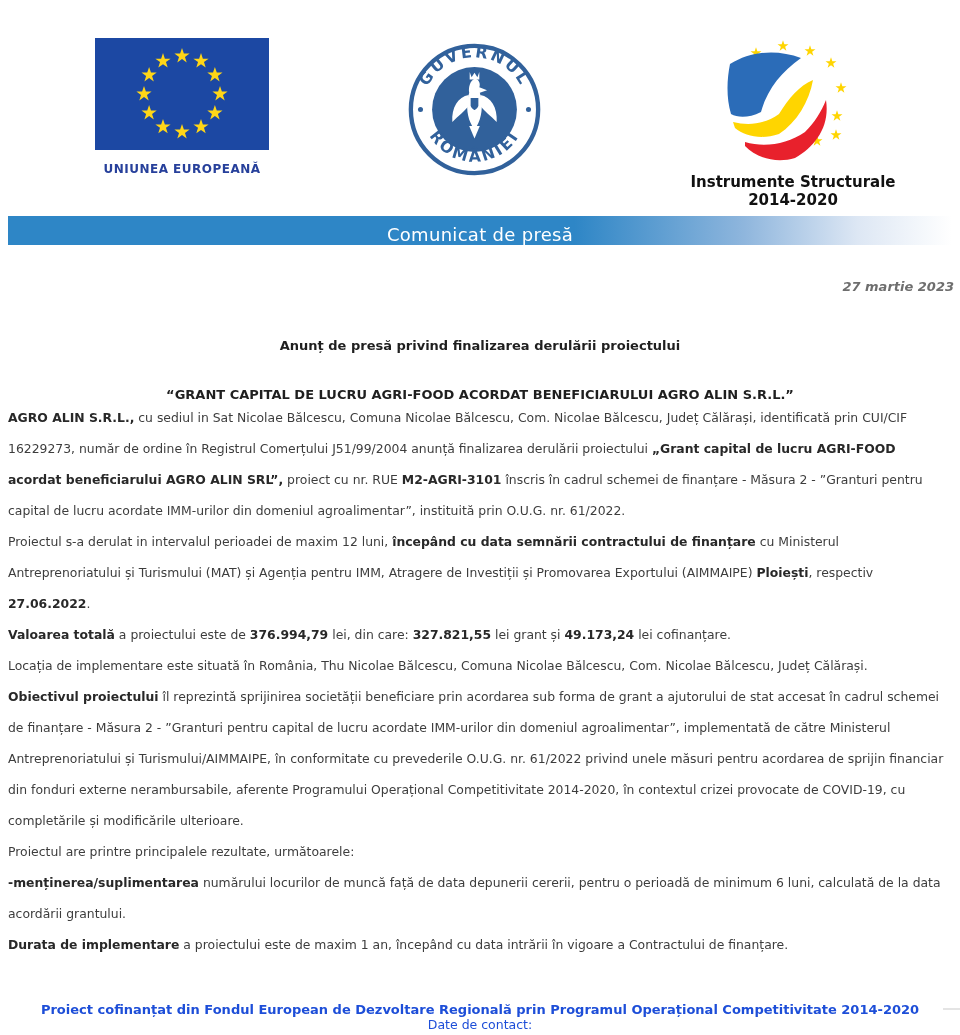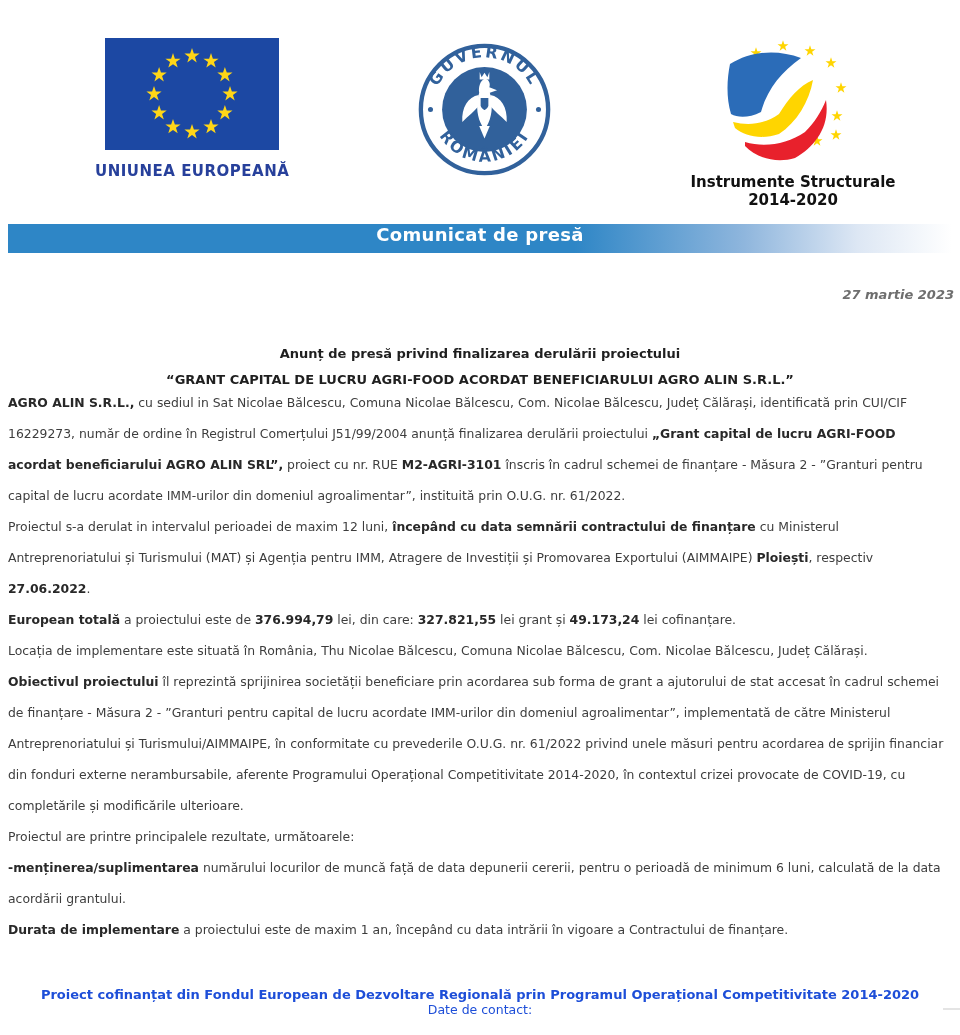--- a/index.html
+++ b/index.html
@@ -6,35 +6,35 @@
   body{
     width:960px;height:1035px;position:relative;overflow:hidden;
     font-family:"DejaVu Sans","Liberation Sans",sans-serif;
     color:#3d3d3d;-webkit-font-smoothing:antialiased;
   }
   .logos{
     display:flex;justify-content:space-between;align-items:flex-start;
     padding:38px 62px 0 95px;height:158px;
   }
   .logo-col{display:flex;flex-direction:column;align-items:center;}
-  .eu-label{margin-top:12px;font-size:15px;font-weight:bold;color:#27409b;letter-spacing:.5px;white-space:nowrap;}
+  .eu-label{margin-top:12px;font-size:12px;font-weight:bold;color:#27409b;letter-spacing:.5px;white-space:nowrap;}
   .gov-col{margin-top:4px;}
   .is-col{width:210px;margin-left:8px;}
   .is-line1{margin-top:2px;font-size:15px;font-weight:bold;color:#111;white-space:nowrap;}
   .is-line2{font-size:15px;font-weight:bold;color:#111;}
   .banner{
-    margin:28px 8px 0 8px;height:29px;
+    margin:20px 8px 0 8px;height:29px;
     background:linear-gradient(90deg,#2e86c6 0%,#2e86c6 60%,#8fb6dd 78%,#dde7f4 90%,#ffffff 100%);
-    display:flex;align-items:flex-start;justify-content:center;
-    color:#ffffff;font-size:18px;letter-spacing:.3px;font-weight:bold;
+    display:flex;align-items:flex-end;justify-content:center;
+    color:#ffffff;font-size:18px;letter-spacing:.3px;
   }
   .date-row{padding:34px 6px 0 17px;text-align:right;font-size:13px;font-weight:bold;font-style:italic;color:#6e6e6e;}
   .title-block{margin-top:44px;text-align:center;}
   .doc-title{font-size:13px;font-weight:bold;color:#1f1f1f;}
-  .doc-subtitle{margin-top:11px;font-size:13px;font-weight:bold;color:#1f1f1f;}
+  .doc-subtitle{margin-top:34px;font-size:13px;font-weight:bold;color:#1f1f1f;}
   .content{padding:0 8px;}
   .content p{margin:0;font-size:12.4px;line-height:31px;}
   .content b{color:#282828;}
   .p-first{margin-top:30px;}
   .p-gap{margin-top:13px;}
   .p-gap-lg{margin-top:20px;}
   .cofinance{margin-top:42px;text-align:center;font-size:13px;font-weight:bold;color:#1d4ed8;padding:0 20px;}
   .contact-label{text-align:center;font-size:12.5px;color:#1d4ed8;}
   .edge-artifact{position:absolute;right:0;top:1008px;width:17px;height:2px;background:#e4e4e4;}
 </style>
@@ -124,21 +124,21 @@
 <div class="date-row">27 martie 2023</div>
 
 <div class="title-block">
   <div class="doc-title">Anunț de presă privind finalizarea derulării proiectului</div>
   <div class="doc-subtitle">“GRANT CAPITAL DE LUCRU AGRI-FOOD ACORDAT BENEFICIARULUI AGRO ALIN S.R.L.”</div>
 </div>
 
 <div class="content">
   <p class="p-first"><b>AGRO ALIN S.R.L.,</b><span> cu sediul in Sat Nicolae Bălcescu, Comuna Nicolae Bălcescu, Com. Nicolae Bălcescu, Județ Călărași, identificată prin CUI/CIF 16229273, număr de ordine în Registrul Comerțului J51/99/2004 anunță finalizarea derulării proiectului </span><b>„Grant capital de lucru AGRI-FOOD acordat beneficiarului AGRO ALIN SRL”,</b><span> proiect cu nr. RUE </span><b>M2-AGRI-3101</b><span> înscris în cadrul schemei de finanțare - Măsura 2 - ”Granturi pentru capital de lucru acordate IMM-urilor din domeniul agroalimentar”, instituită prin O.U.G. nr. 61/2022.</span></p>
   <p class="p-gap"><span>Proiectul s-a derulat in intervalul perioadei de maxim 12 luni, </span><b>începând cu data semnării contractului de finanțare</b><span> cu Ministerul Antreprenoriatului și Turismului (MAT) și Agenția pentru IMM, Atragere de Investiții și Promovarea Exportului (AIMMAIPE) </span><b>Ploiești</b><span>, respectiv </span><b>27.06.2022</b><span>.</span></p>
-  <p class="p-gap"><b>European totală</b><span> a proiectului este de </span><b>376.994,79</b><span> lei, din care: </span><b>327.821,55</b><span> lei grant și </span><b>49.173,24</b><span> lei cofinanțare.</span></p>
+  <p class="p-gap"><b>Valoarea totală</b><span> a proiectului este de </span><b>376.994,79</b><span> lei, din care: </span><b>327.821,55</b><span> lei grant și </span><b>49.173,24</b><span> lei cofinanțare.</span></p>
   <p><span>Locația de implementare este situată în România, Thu Nicolae Bălcescu, Comuna Nicolae Bălcescu, Com. Nicolae Bălcescu, Județ Călărași.</span></p>
   <p class="p-gap"><b>Obiectivul proiectului</b><span> îl reprezintă sprijinirea societății beneficiare prin acordarea sub forma de grant a ajutorului de stat accesat în cadrul schemei de finanțare - Măsura 2 - ”Granturi pentru capital de lucru acordate IMM-urilor din domeniul agroalimentar”, implementată de către Ministerul Antreprenoriatului și Turismului/AIMMAIPE, în conformitate cu prevederile O.U.G. nr. 61/2022 privind unele măsuri pentru acordarea de sprijin financiar din fonduri externe nerambursabile, aferente Programului Operațional Competitivitate 2014-2020, în contextul crizei provocate de COVID-19, cu completările și modificările ulterioare.</span></p>
   <p class="p-gap"><span>Proiectul are printre principalele rezultate, următoarele:</span></p>
   <p><b>-menținerea/suplimentarea</b><span> numărului locurilor de muncă față de data depunerii cererii, pentru o perioadă de minimum 6 luni, calculată de la data acordării grantului.</span></p>
   <p class="p-gap-lg"><b>Durata de implementare</b><span> a proiectului este de maxim 1 an, începând cu data intrării în vigoare a Contractului de finanțare.</span></p>
 </div>
 
 <div class="cofinance">Proiect cofinanțat din Fondul European de Dezvoltare Regională prin Programul Operațional Competitivitate 2014-2020</div>
 
 <div class="contact-label">Date de contact:</div>

